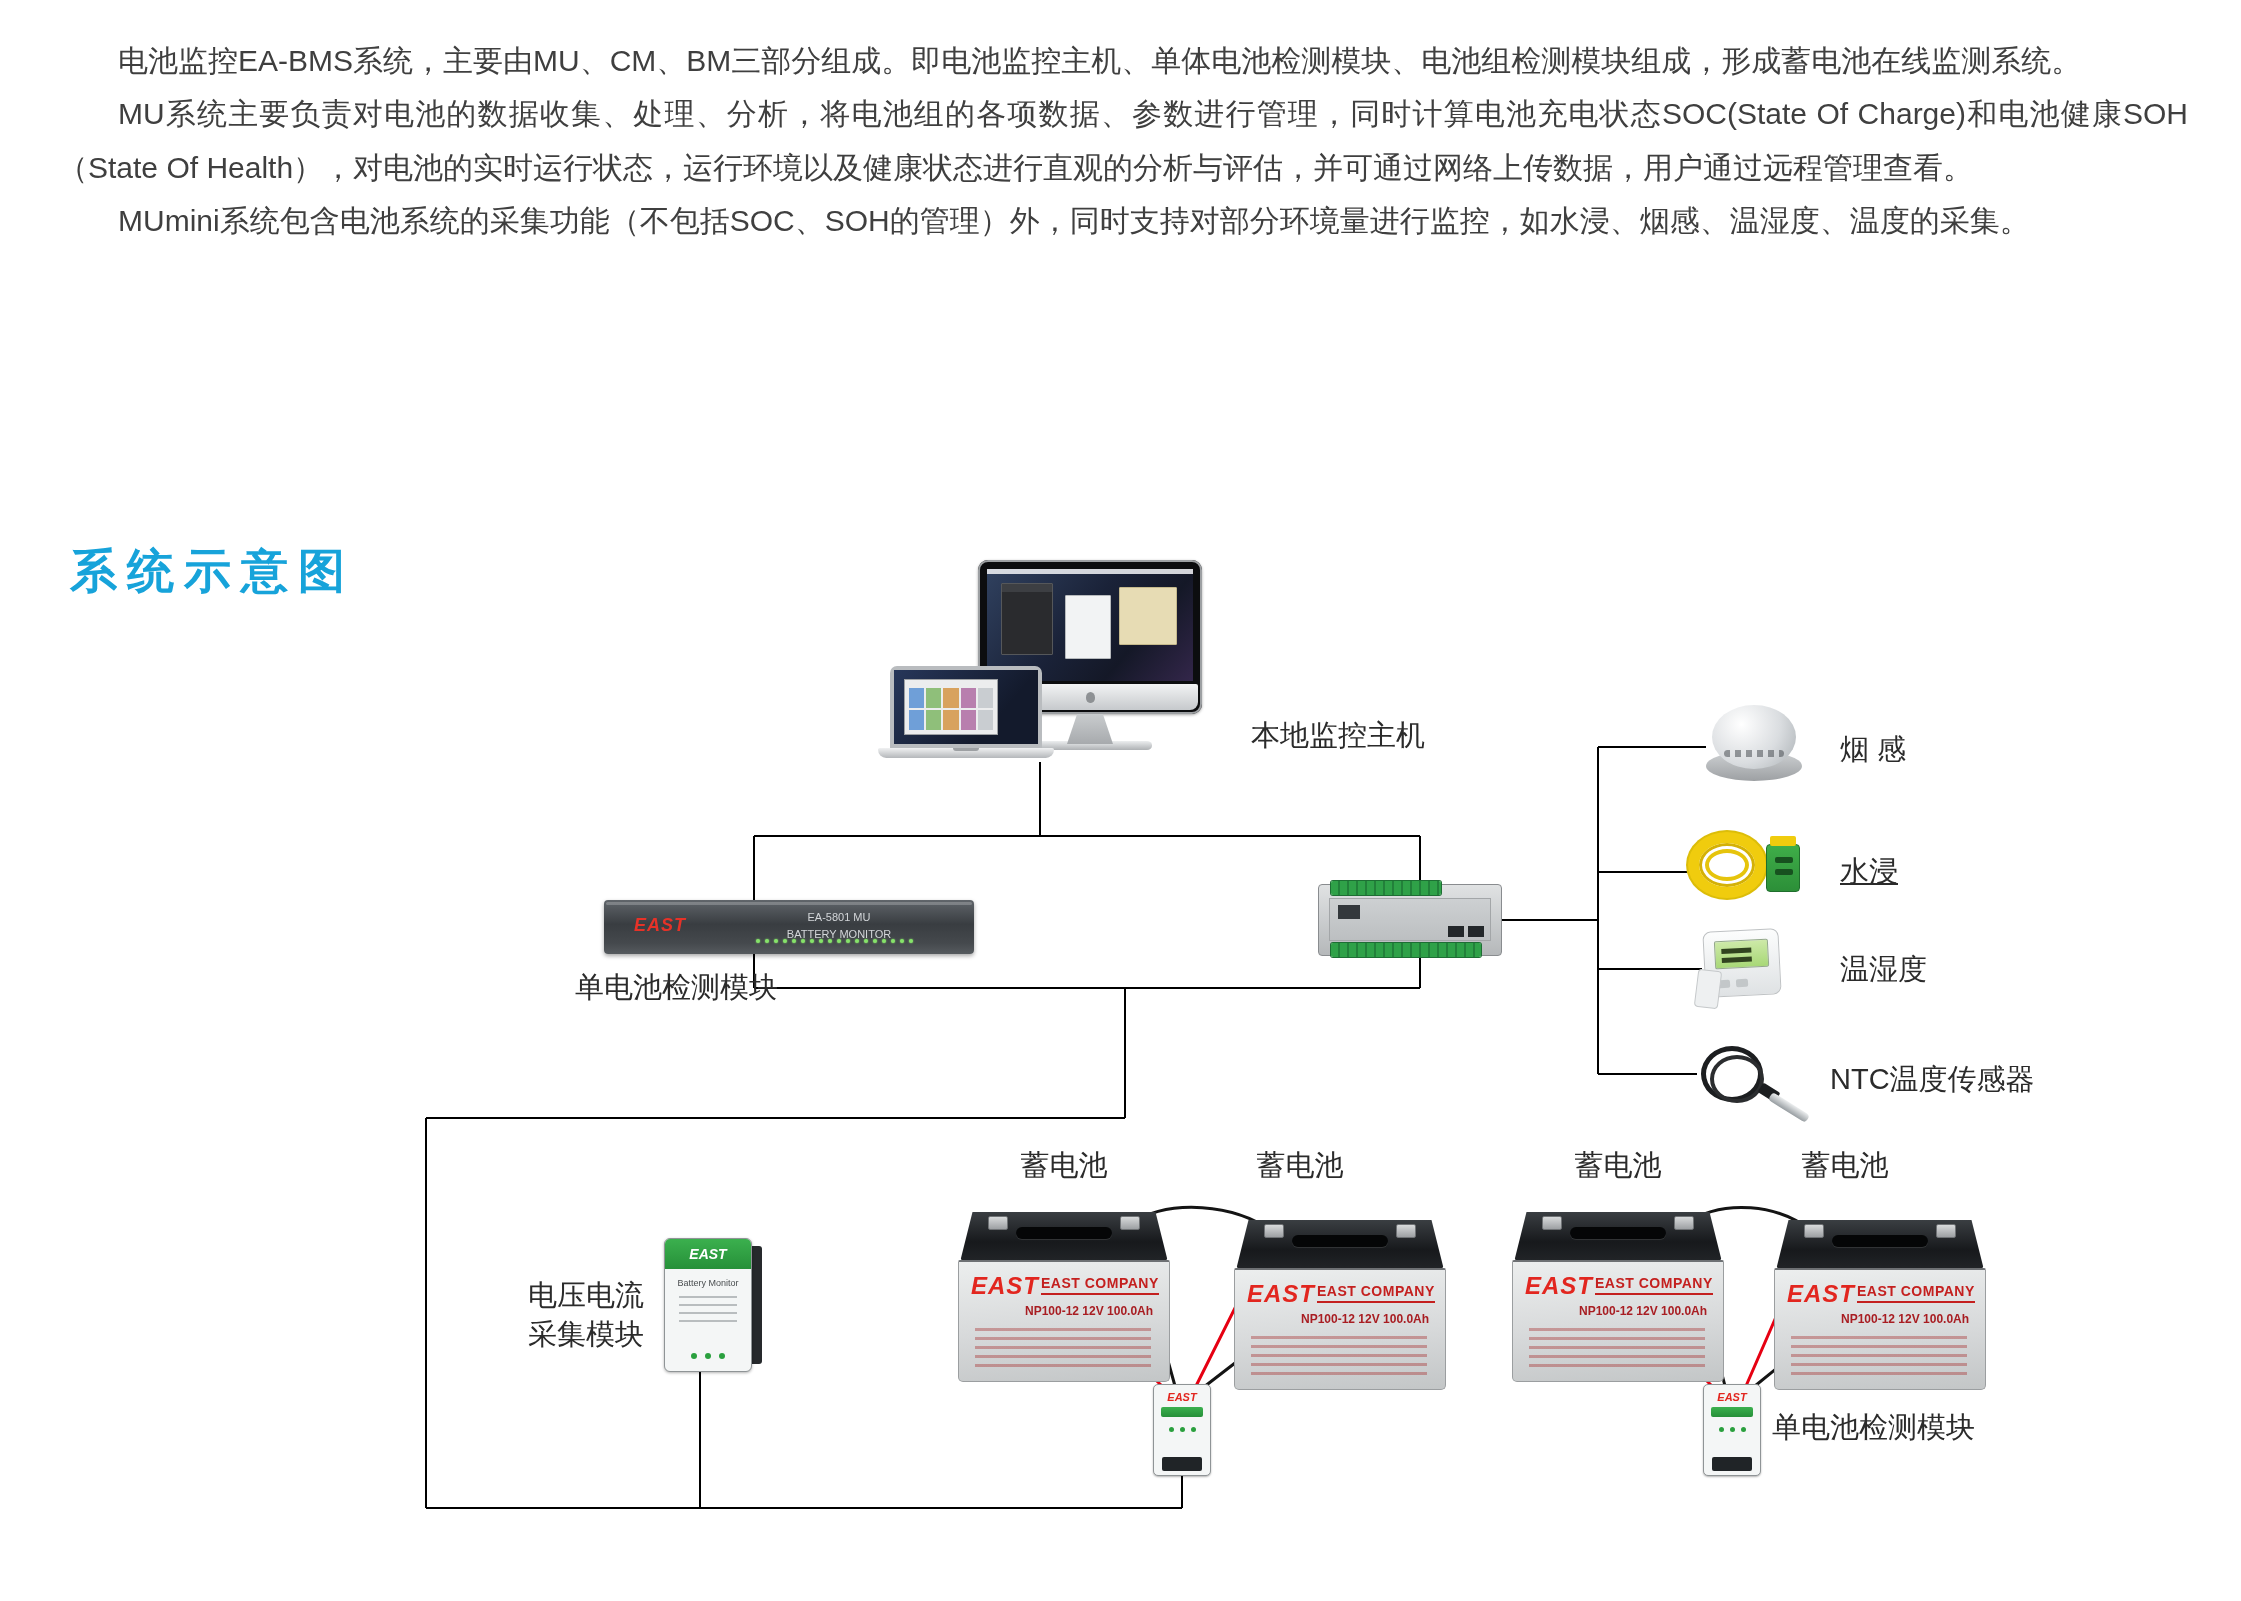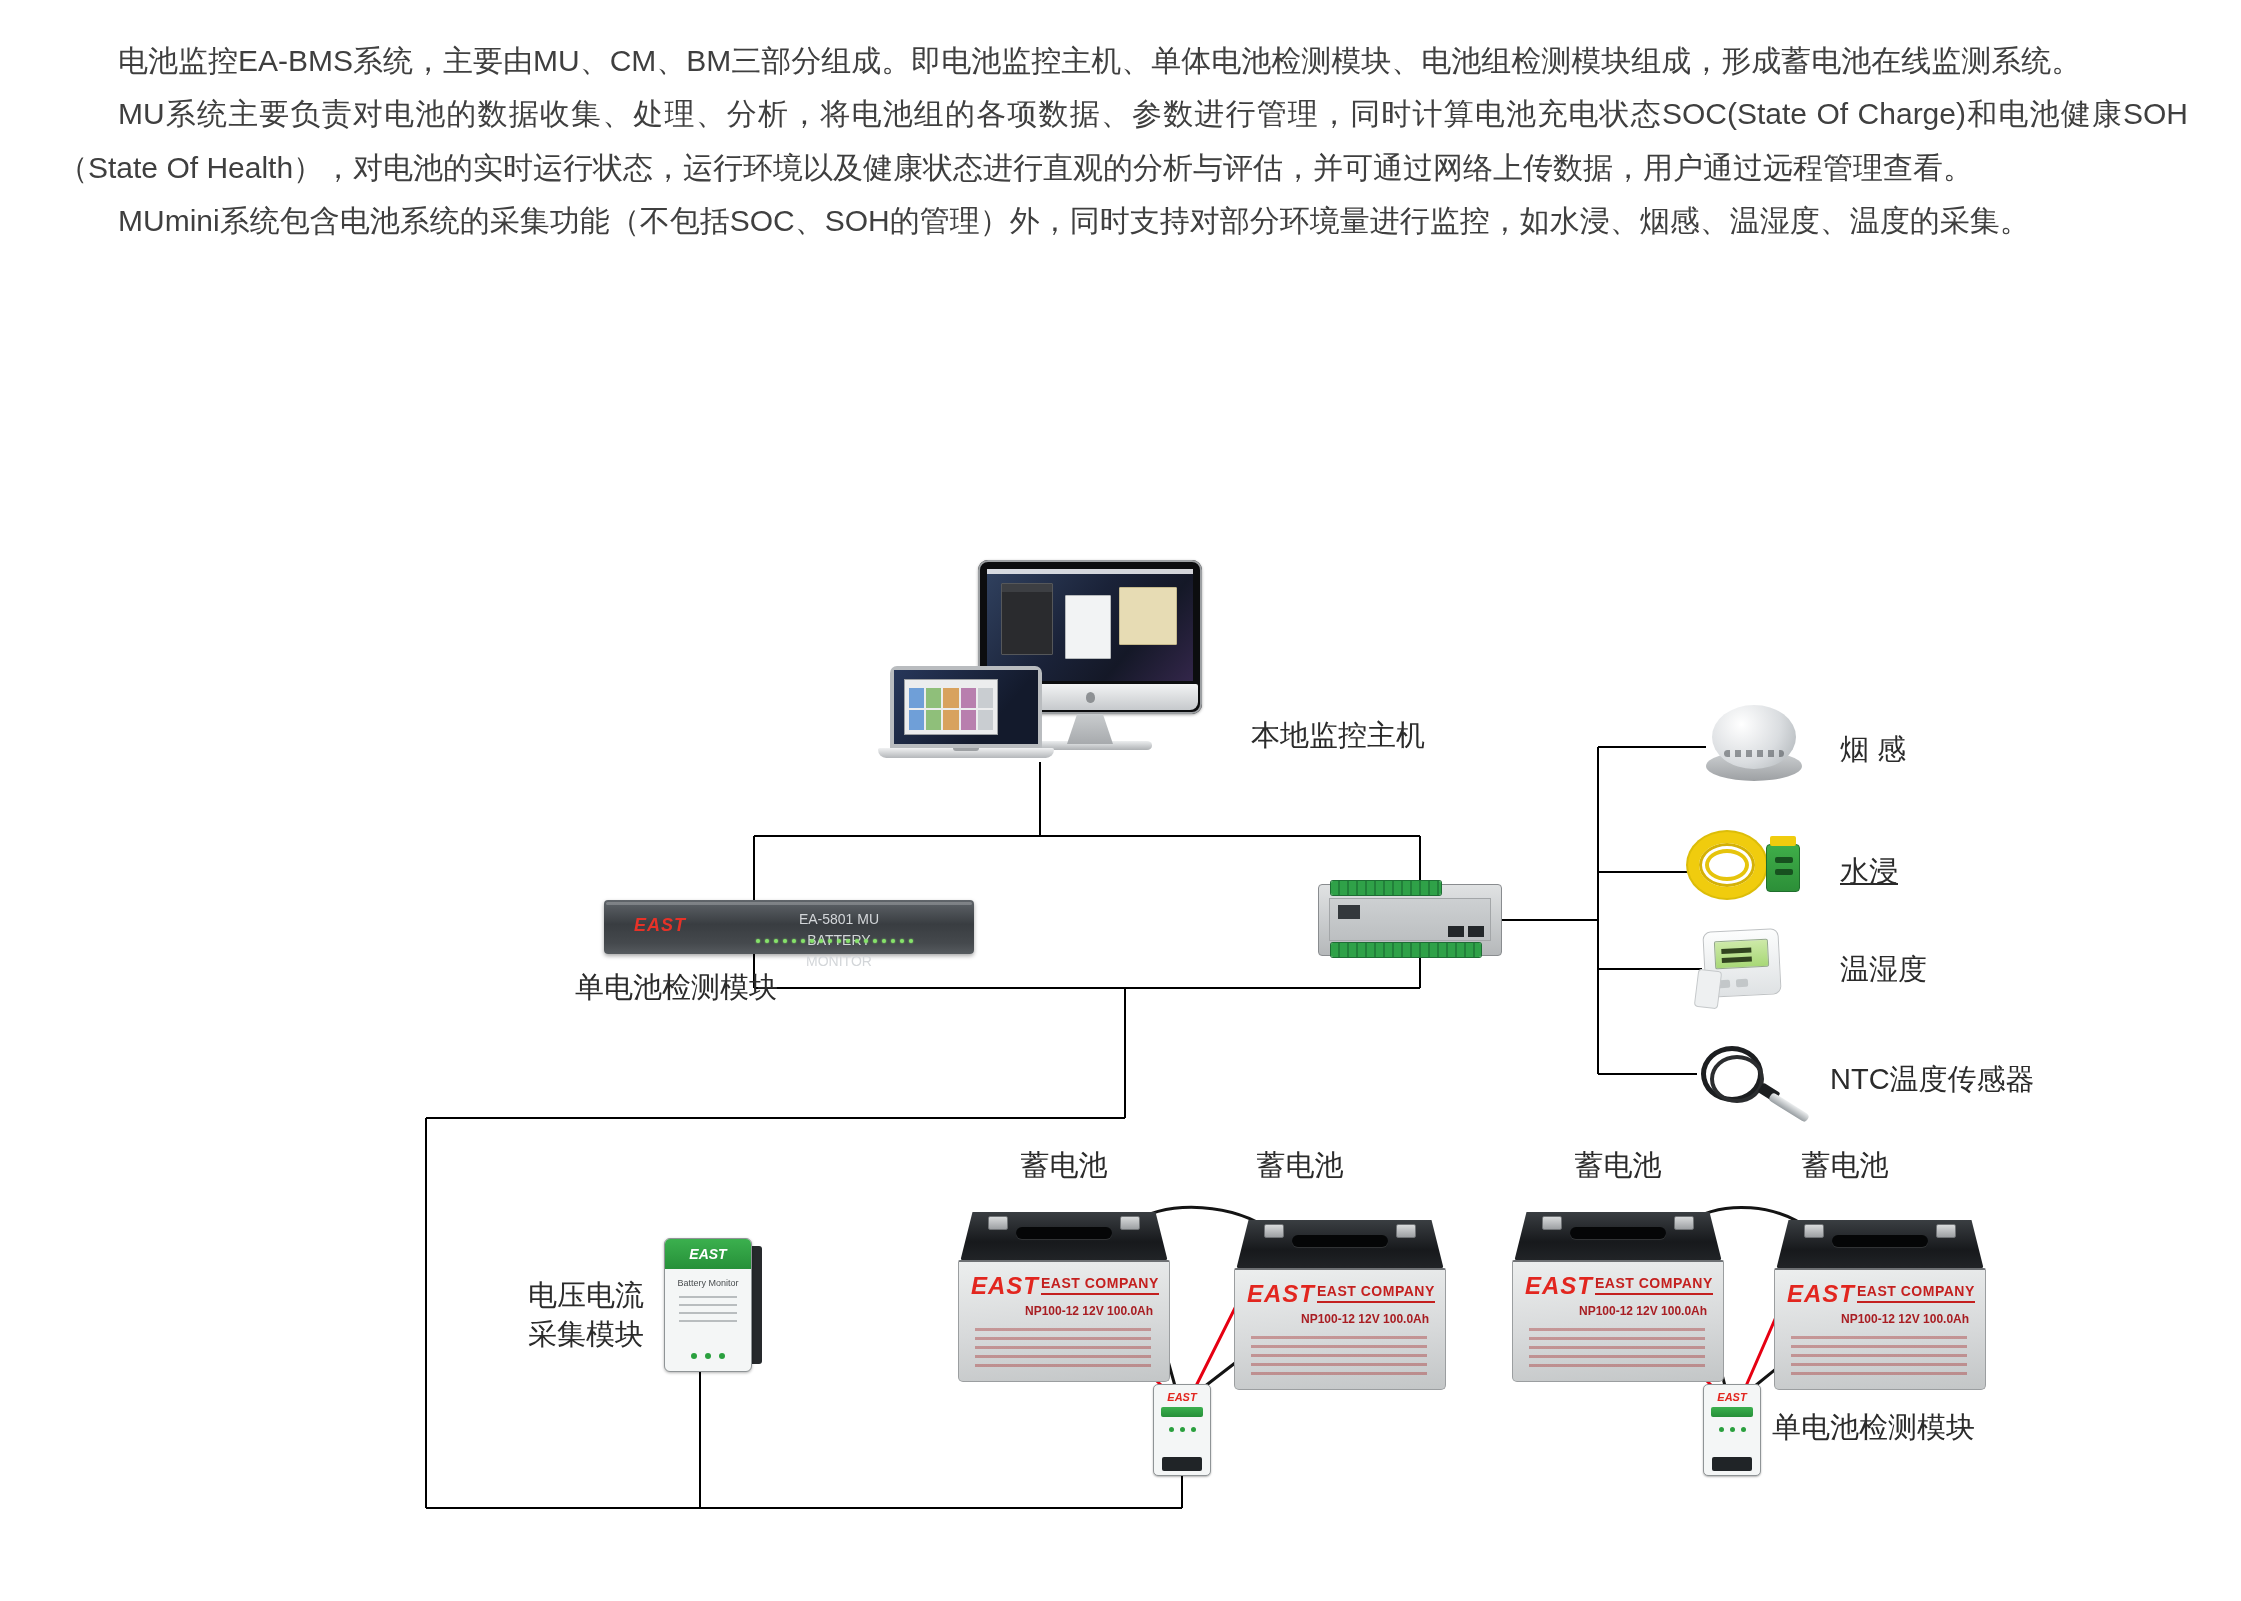--- a/index.html
+++ b/index.html
@@ -49,21 +49,21 @@
   .mb-thumbs i:nth-child(5n+1){ background:#6f9fd8; } .mb-thumbs i:nth-child(5n+2){ background:#8fbf7a; }
   .mb-thumbs i:nth-child(5n+3){ background:#d8a25e; } .mb-thumbs i:nth-child(5n+4){ background:#b87fae; }
   .mb-thumbs i:nth-child(5n+5){ background:#c9cdd1; }
   .mb-base { width:176px; height:10px; background:linear-gradient(#f0f1f2,#b4b7ba); border-radius:2px 2px 9px 9px; position:relative; }
   .mb-base::before { content:""; position:absolute; left:50%; top:0; transform:translateX(-50%); width:26px; height:3px; background:#9da0a3; border-radius:0 0 3px 3px; }
 
   
   .rack { position:absolute; left:604px; top:900px; width:370px; height:54px; background:linear-gradient(#60656a,#393d41 45%,#45494d 80%,#565b5f); border-radius:4px; box-shadow:0 2px 4px rgba(0,0,0,.35); }
   .rack::before { content:""; position:absolute; left:2px; right:2px; top:2px; height:3px; background:rgba(255,255,255,.22); border-radius:2px; }
   .rack-brand { position:absolute; left:30px; top:15px; color:#e63228; font-weight:bold; font-style:italic; font-size:18px; letter-spacing:1px; }
-  .rack-model { position:absolute; left:170px; top:9px; width:130px; text-align:center; color:#d3d6d9; font-size:14px; line-height:1.5; }
+  .rack-model { position:absolute; left:170px; top:9px; width:130px; text-align:center; color:#d3d6d9; font-size:11px; line-height:1.5; }
   .rack-leds { position:absolute; left:152px; bottom:11px; display:flex; gap:5px; }
   .rack-leds i { width:4px; height:4px; border-radius:50%; background:#86e36a; box-shadow:0 0 2px #86e36a; }
 
   
   .controller { position:absolute; left:1318px; top:884px; width:184px; height:72px; background:linear-gradient(#e0e2e3,#b5b8ba); border:1px solid #898c8f; border-radius:4px; }
   .ctrl-top, .ctrl-bottom { position:absolute; height:14px; border-radius:2px; background:repeating-linear-gradient(90deg,#2fa148 0 7px,#22803a 7px 9px); box-shadow:0 0 0 1px #1d6e33; }
   .ctrl-top { top:-4px; left:12px; width:110px; }
   .ctrl-bottom { bottom:-2px; left:12px; width:150px; }
   .ctrl-panel { position:absolute; left:10px; right:10px; top:13px; bottom:14px; background:linear-gradient(#cdd0d2,#bcbfc1); border:1px solid #a3a6a8; }
   .ctrl-chip { position:absolute; left:8px; top:6px; width:22px; height:14px; background:#33383c; }
@@ -129,20 +129,21 @@
 <body>
 
 <div class="page">
 
   <section class="intro">
     <p>电池监控EA-BMS系统，主要由MU、CM、BM三部分组成。即电池监控主机、单体电池检测模块、电池组检测模块组成，形成蓄电池在线监测系统。</p>
     <p>MU系统主要负责对电池的数据收集、处理、分析，将电池组的各项数据、参数进行管理，同时计算电池充电状态SOC(State Of Charge)和电池健康SOH（State Of Health），对电池的实时运行状态，运行环境以及健康状态进行直观的分析与评估，并可通过网络上传数据，用户通过远程管理查看。</p>
     <p>MUmini系统包含电池系统的采集功能（不包括SOC、SOH的管理）外，同时支持对部分环境量进行监控，如水浸、烟感、温湿度、温度的采集。</p>
   </section>
 
+  <h1 class="heading">系统示意图</h1>
 
   <div class="diagram">
 
     <svg class="wires" viewBox="0 0 2241 1601">
       <path class="w-bus" d="M1040 762 V836 M754 836 H1420 M754 836 V901 M1420 836 V884 M754 953 V988 M1420 955 V988 M754 988 H1420 M1125 988 V1118 M426 1118 H1125 M426 1118 V1508 M426 1508 H1182 M700 1508 V1372 M1182 1508 V1476 M1502 920 H1598 M1598 747 V1074 M1598 747 H1706 M1598 872 H1690 M1598 969 H1702 M1598 1074 H1697"></path>
       <path class="w-blk" d="M1130 1224 L1175 1386 M1405 1232 L1200 1390 M1130 1224 C1170 1198 1235 1204 1273 1232 M1684 1224 L1725 1386 M1945 1232 L1750 1390 M1684 1224 C1724 1198 1779 1204 1813 1232"></path>
       <path class="w-red" d="M996 1224 L1162 1386 M1273 1232 L1196 1386 M1550 1224 L1712 1386 M1813 1232 L1746 1386"></path>
     </svg>
 
     <div class="imac">

